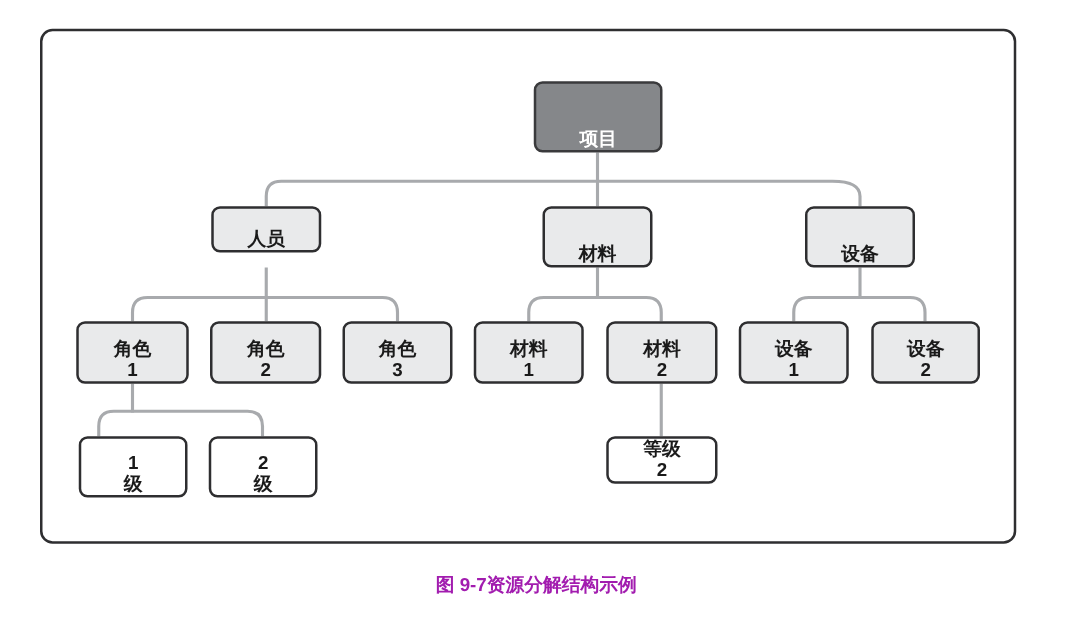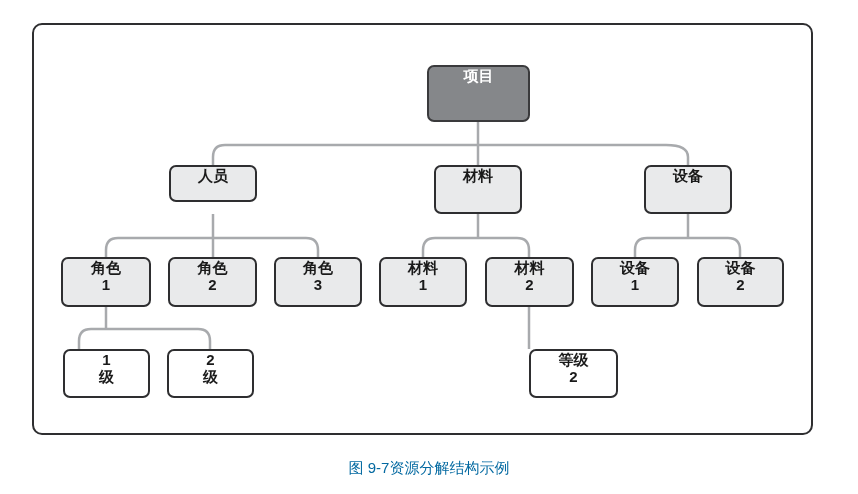--- a/index.html
+++ b/index.html
@@ -33,21 +33,21 @@
     width: 781px;
     height: 412px;
     pointer-events: none;
   }
   .node {
     position: absolute;
     box-sizing: border-box;
     border: 2px solid #2e2e30;
     border-radius: 7px;
     display: flex;
-    align-items: flex-start;
+    align-items: flex-end;
     justify-content: center;
     text-align: center;
     font-weight: bold;
     font-size: 15px;
     line-height: 17px;
     color: #1a1a1a;
     background: #e9eaeb;
   }
   .node .node-label {
     white-space: pre-line;
@@ -59,23 +59,23 @@
   }
   .node.leaf {
     background: #ffffff;
   }
   .caption {
     position: absolute;
     left: 0;
     top: 459px;
     width: 858px;
     text-align: center;
-    font-weight: normal;
+    font-weight: bold;
     font-size: 15px;
-    color: #0369a1;
+    color: #a21caf;
   }
 </style>
 </head>
 <body>
 
 <div class="page">
 
   <div class="frame">
 
     <svg class="connectors" viewBox="0 0 781 412">
@@ -144,21 +144,21 @@
     </div>
 
     <div class="node leaf" style="left:29px; top:324px; width:87px; height:49px;">
       <span class="node-label">1
 级</span>
     </div>
     <div class="node leaf" style="left:133px; top:324px; width:87px; height:49px;">
       <span class="node-label">2
 级</span>
     </div>
-    <div class="node leaf" style="left:451px; top:324px; width:89px; height:49px;margin-left:44px;">
+    <div class="node leaf" style="left:451px; top:324px; width:89px; height:38px;">
       <span class="node-label">等级
 2</span>
     </div>
 
   </div>
 
   <div class="caption">图 9-7资源分解结构示例</div>
 
 </div>
 

